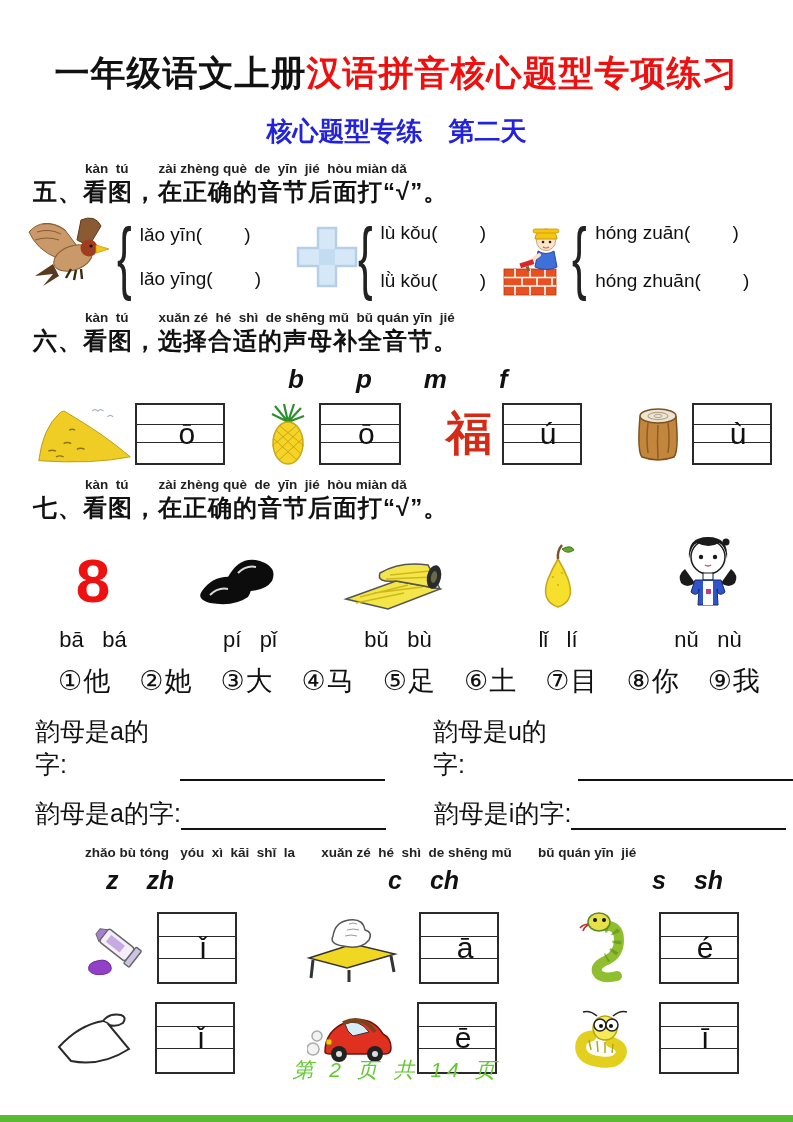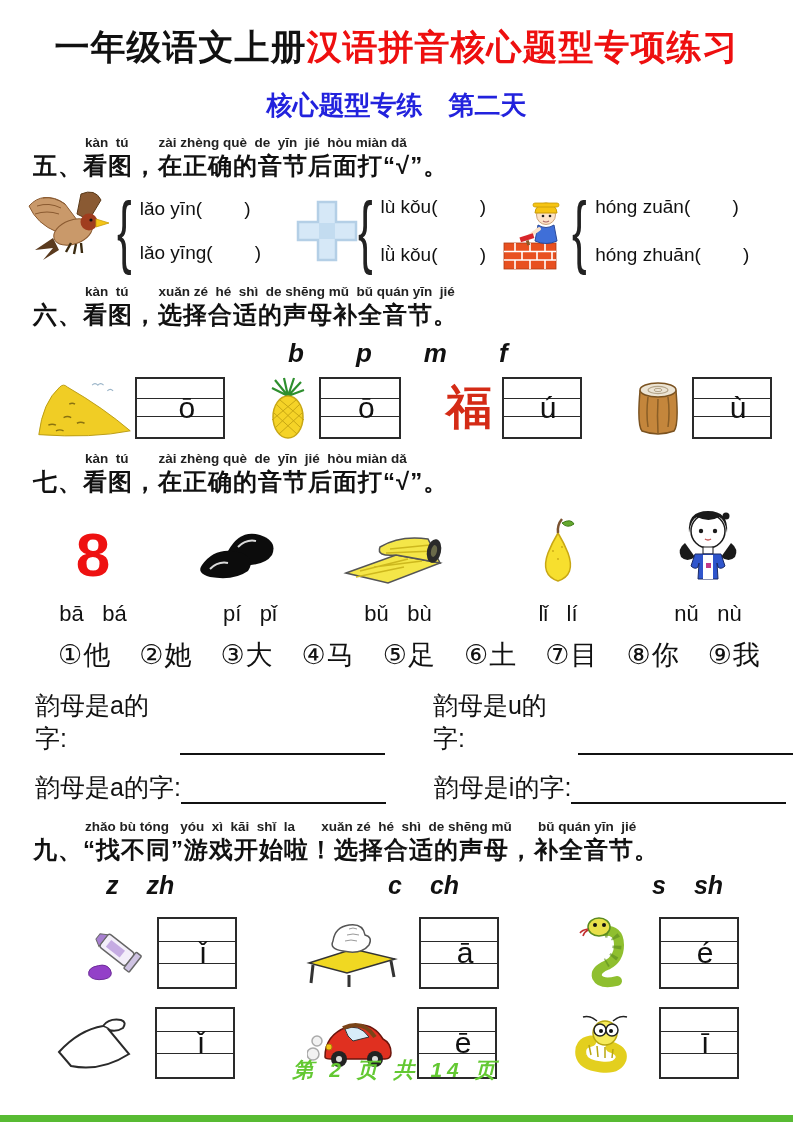--- a/index.html
+++ b/index.html
@@ -1,21 +1,21 @@
 <!DOCTYPE html>
 <html><head>
 <meta charset="utf-8">
 <style>
   html,body{margin:0;padding:0;background:#e8e8e8;}
   .page{position:relative;width:793px;height:1122px;background:#ffffff;margin:0 auto;overflow:hidden;
         font-family:"Liberation Sans","DejaVu Sans",sans-serif;color:#111;}
   .pre{white-space:pre;}
   .py{font-family:Liberation Sans, sans-serif;}
 
-  .title{margin-top:26px;text-align:center;font-size:35px;font-weight:900;letter-spacing:1px;line-height:1.2;}
+  .title{margin-top:52px;text-align:center;font-size:35px;font-weight:900;letter-spacing:1px;line-height:1.2;}
   .t-red{color:#ee0f0f;}
   .subtitle{margin-top:20px;text-align:center;font-size:26px;font-weight:800;color:#2222dd;}
 
   .sec-head{margin-left:33px;}
   .pinyin-line{margin-left:52px;font-size:13.5px;font-weight:600;color:#222;line-height:14px;}
   .sec-title{font-size:24px;font-weight:800;line-height:31px;letter-spacing:1px;}
 
   
   .row5{display:flex;align-items:center;margin-top:4px;padding-left:25px;height:92px;}
   .brace{font-size:80px;font-weight:300;color:#222;transform:scaleX(.55);line-height:80px;margin:0 -6px;}
@@ -49,21 +49,21 @@
   .bl1{width:205px;} .bl2{width:215px;}
   .blank-gap{width:48px;}
 
   
   .initials9{display:flex;margin-top:6px;padding-left:106px;font-size:25px;font-style:italic;font-weight:600;height:34px;}
   .ig{display:flex;gap:28px;width:96px;flex:none;}
   .ig2{margin-left:186px;} .ig3{margin-left:168px;}
   .row9{display:flex;align-items:center;}
   .r9a{margin-top:6px;height:84px;} .r9b{margin-top:8px;height:80px;}
 
-  .footer{position:absolute;left:0;right:0;top:1056px;text-align:center;font-size:21px;font-weight:700;
+  .footer{position:absolute;left:0;right:0;top:1056px;text-align:center;font-size:21px;font-weight:400;
           letter-spacing:5px;color:#63c832;font-style:italic;}
   .greenbar{position:absolute;left:0;right:0;bottom:0;height:7px;background:#58bb33;}
 </style>
 </head>
 <body>
 
 <div class="page">
 
   <div class="title">
     <span>一年级语文上册</span><span class="t-red">汉语拼音核心题型专项练习</span>
@@ -286,21 +286,20 @@
     </div>
     <div class="blank-gap"></div>
     <div class="blank-item">
       <span>韵母是i的字:</span>
       <span class="blank-line bl2"></span>
     </div>
   </div>
 
   <div class="sec-head" style="margin-top:16px;">
     <div class="pinyin-line pre py">zhǎo bù tóng   yóu  xì  kāi  shǐ  la       xuǎn zé  hé  shì  de shēng mǔ       bǔ quán yīn  jié</div>
-    <div class="sec-title">九、“找不同”游戏开始啦！选择合适的声母，补全音节。</div>
   </div>
   <div class="initials9 py">
     <div class="ig">
       <span>z</span>
       <span>zh</span>
     </div>
     <div class="ig ig2">
       <span>c</span>
       <span>ch</span>
     </div>

